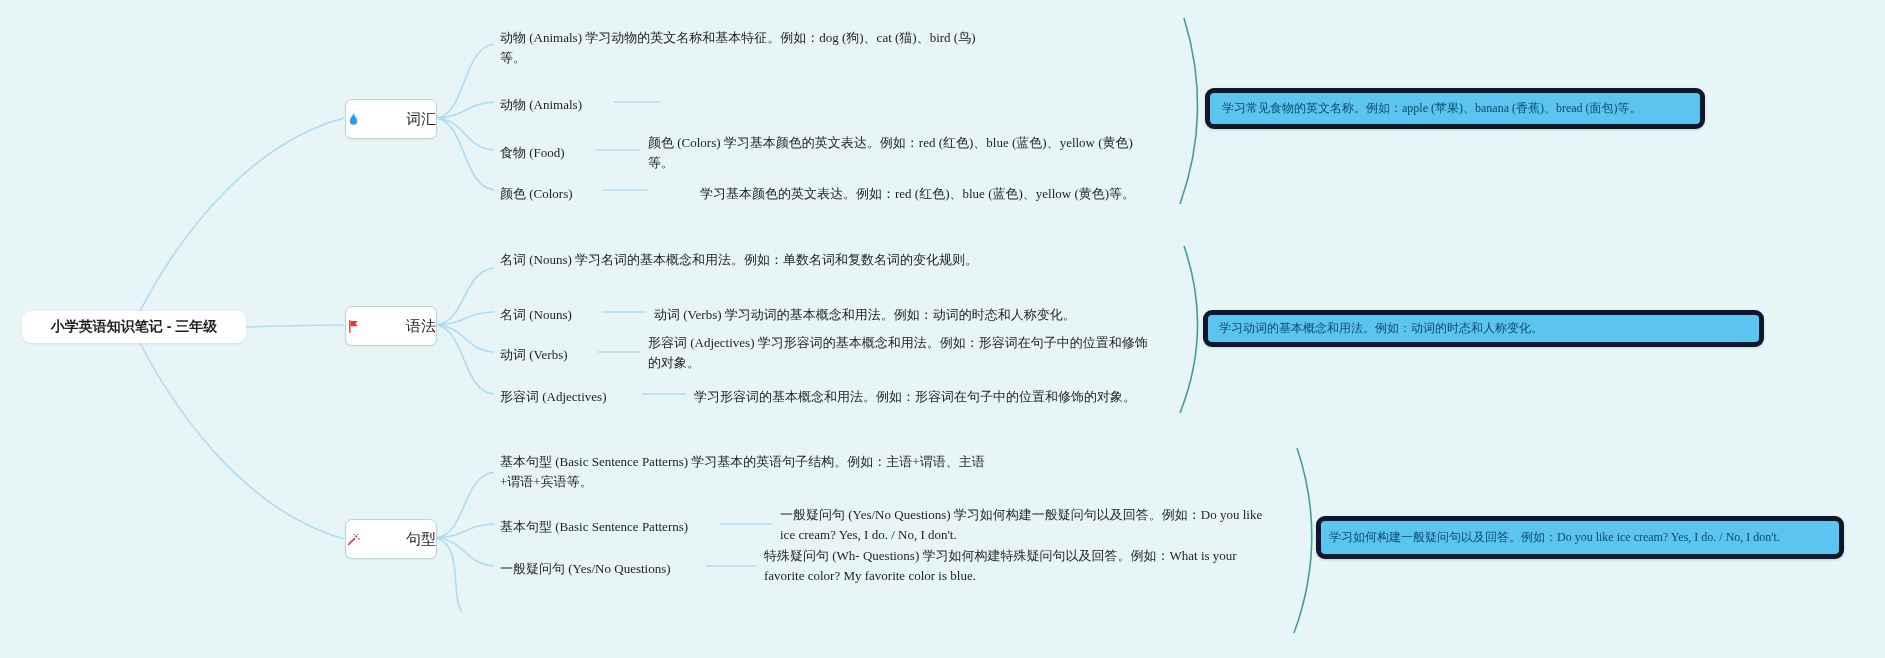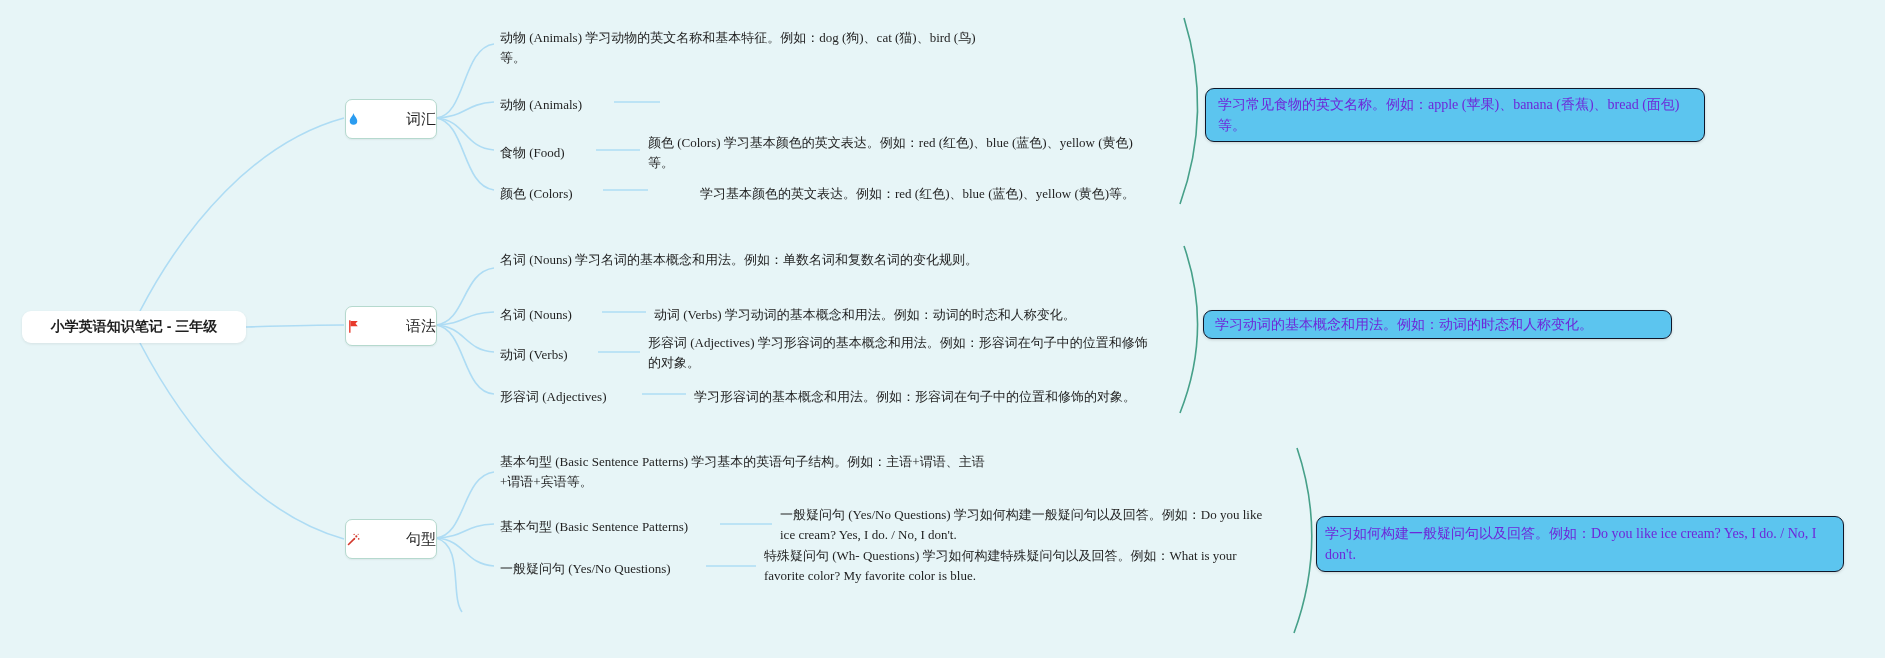--- a/index.html
+++ b/index.html
@@ -44,24 +44,24 @@
   }
   .row-text{
     position:absolute;z-index:1;
     font-family:"Liberation Serif", serif;
     font-size:13px;line-height:20px;
   }
   .nowrap{white-space:nowrap;}
 
   .highlight{
     position:absolute;z-index:2;
-    background:#5cc5ef;border:1px solid #0f172a;border-radius:9px;
-    color:#6d28d9;
+    background:#5cc5ef;border:5px solid #0f172a;border-radius:9px;
+    color:#0c4a6e;
     font-family:"Liberation Serif", serif;
-    font-size:14px;line-height:21px;
+    font-size:12px;line-height:21px;
     box-shadow:0 1px 3px rgba(0,0,0,0.15);
     box-sizing:border-box;
   }
 </style>
 </head>
 <body>
 
 <div class="canvas">
 
   <svg class="edges" width="1885" height="658" viewBox="0 0 1885 658">
@@ -159,17 +159,17 @@
   <div class="row-text nowrap" style="left:694px;top:387px;">学习形容词的基本概念和用法。例如：形容词在句子中的位置和修饰的对象。</div>
 
   <div class="row-label" style="left:500px;top:517px;">基本句型 (Basic Sentence Patterns)</div>
   <div class="row-text" style="left:780px;top:505px;width:500px;">一般疑问句 (Yes/No Questions) 学习如何构建一般疑问句以及回答。例如：Do you like ice cream? Yes, I do. / No, I don't.</div>
 
   <div class="row-label" style="left:500px;top:559px;">一般疑问句 (Yes/No Questions)</div>
   <div class="row-text" style="left:764px;top:546px;width:485px;">特殊疑问句 (Wh- Questions) 学习如何构建特殊疑问句以及回答。例如：What is your favorite color? My favorite color is blue.</div>
 
   <div class="highlight" style="left:1205px;top:88px;width:500px;padding:5px 12px;">学习常见食物的英文名称。例如：apple (苹果)、banana (香蕉)、bread (面包)等。</div>
 
-  <div class="highlight nowrap" style="left:1203px;top:310px;width:469px;padding:3px 11px;">学习动词的基本概念和用法。例如：动词的时态和人称变化。</div>
+  <div class="highlight nowrap" style="left:1203px;top:310px;width:561px;padding:3px 11px;">学习动词的基本概念和用法。例如：动词的时态和人称变化。</div>
 
   <div class="highlight" style="left:1316px;top:516px;width:528px;padding:6px 8px;">学习如何构建一般疑问句以及回答。例如：Do you like ice cream? Yes, I do. / No, I don't.</div>
 
 </div>
 
 </body></html>

